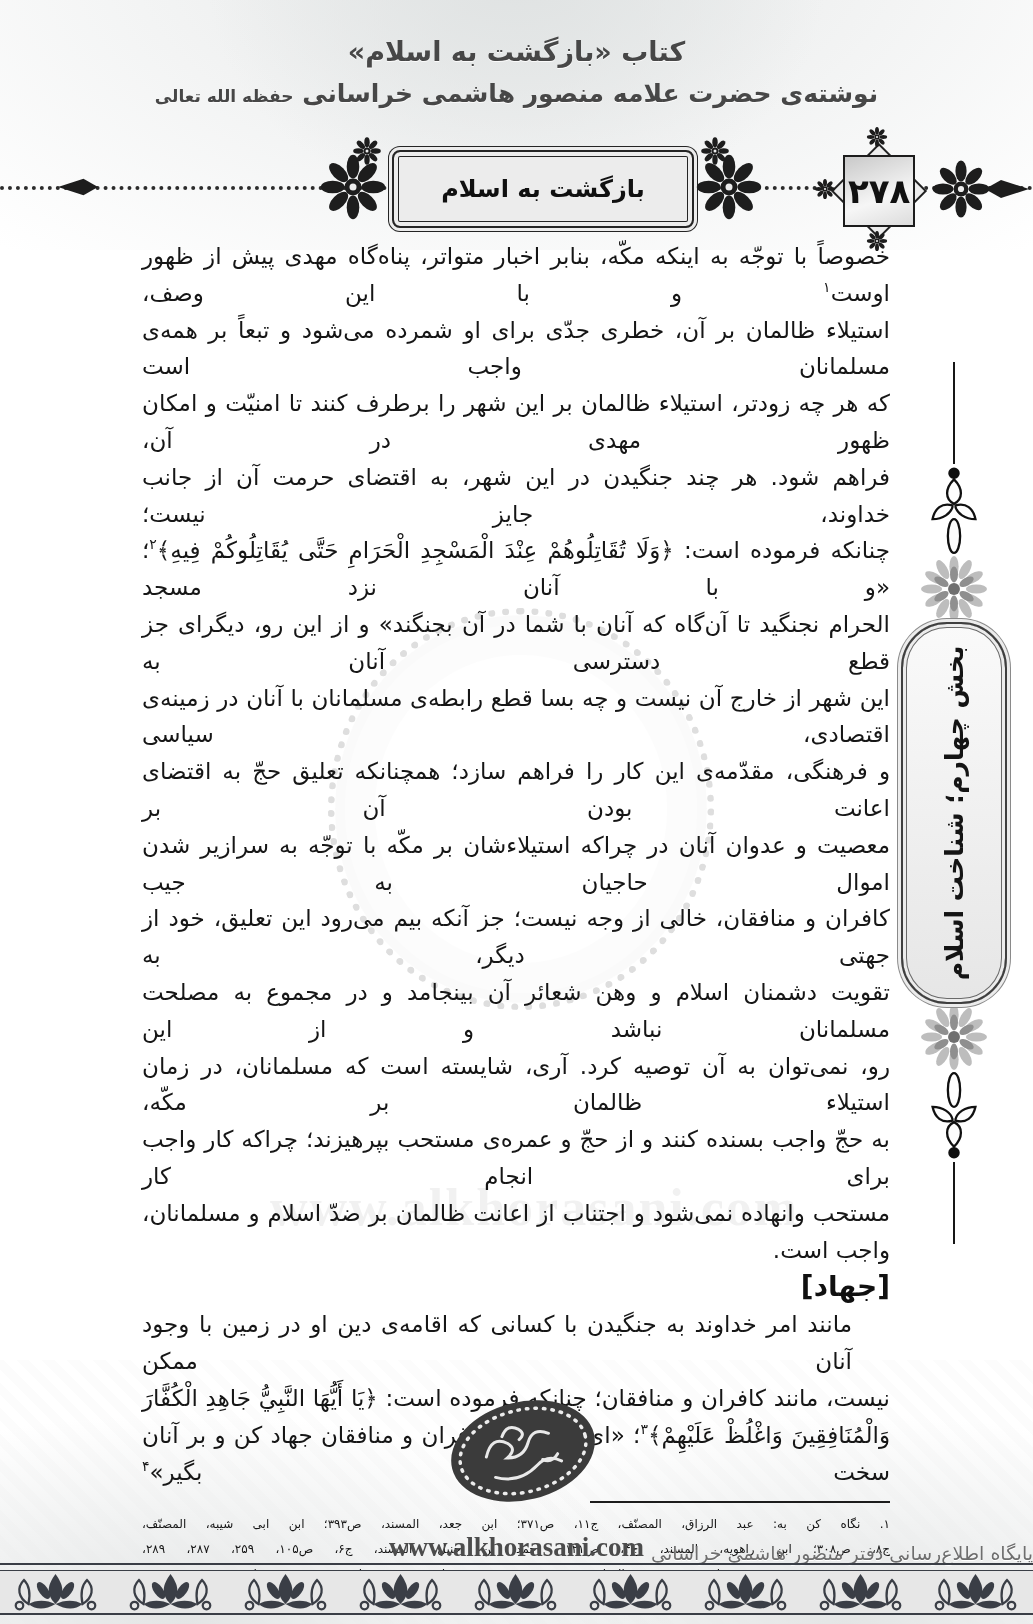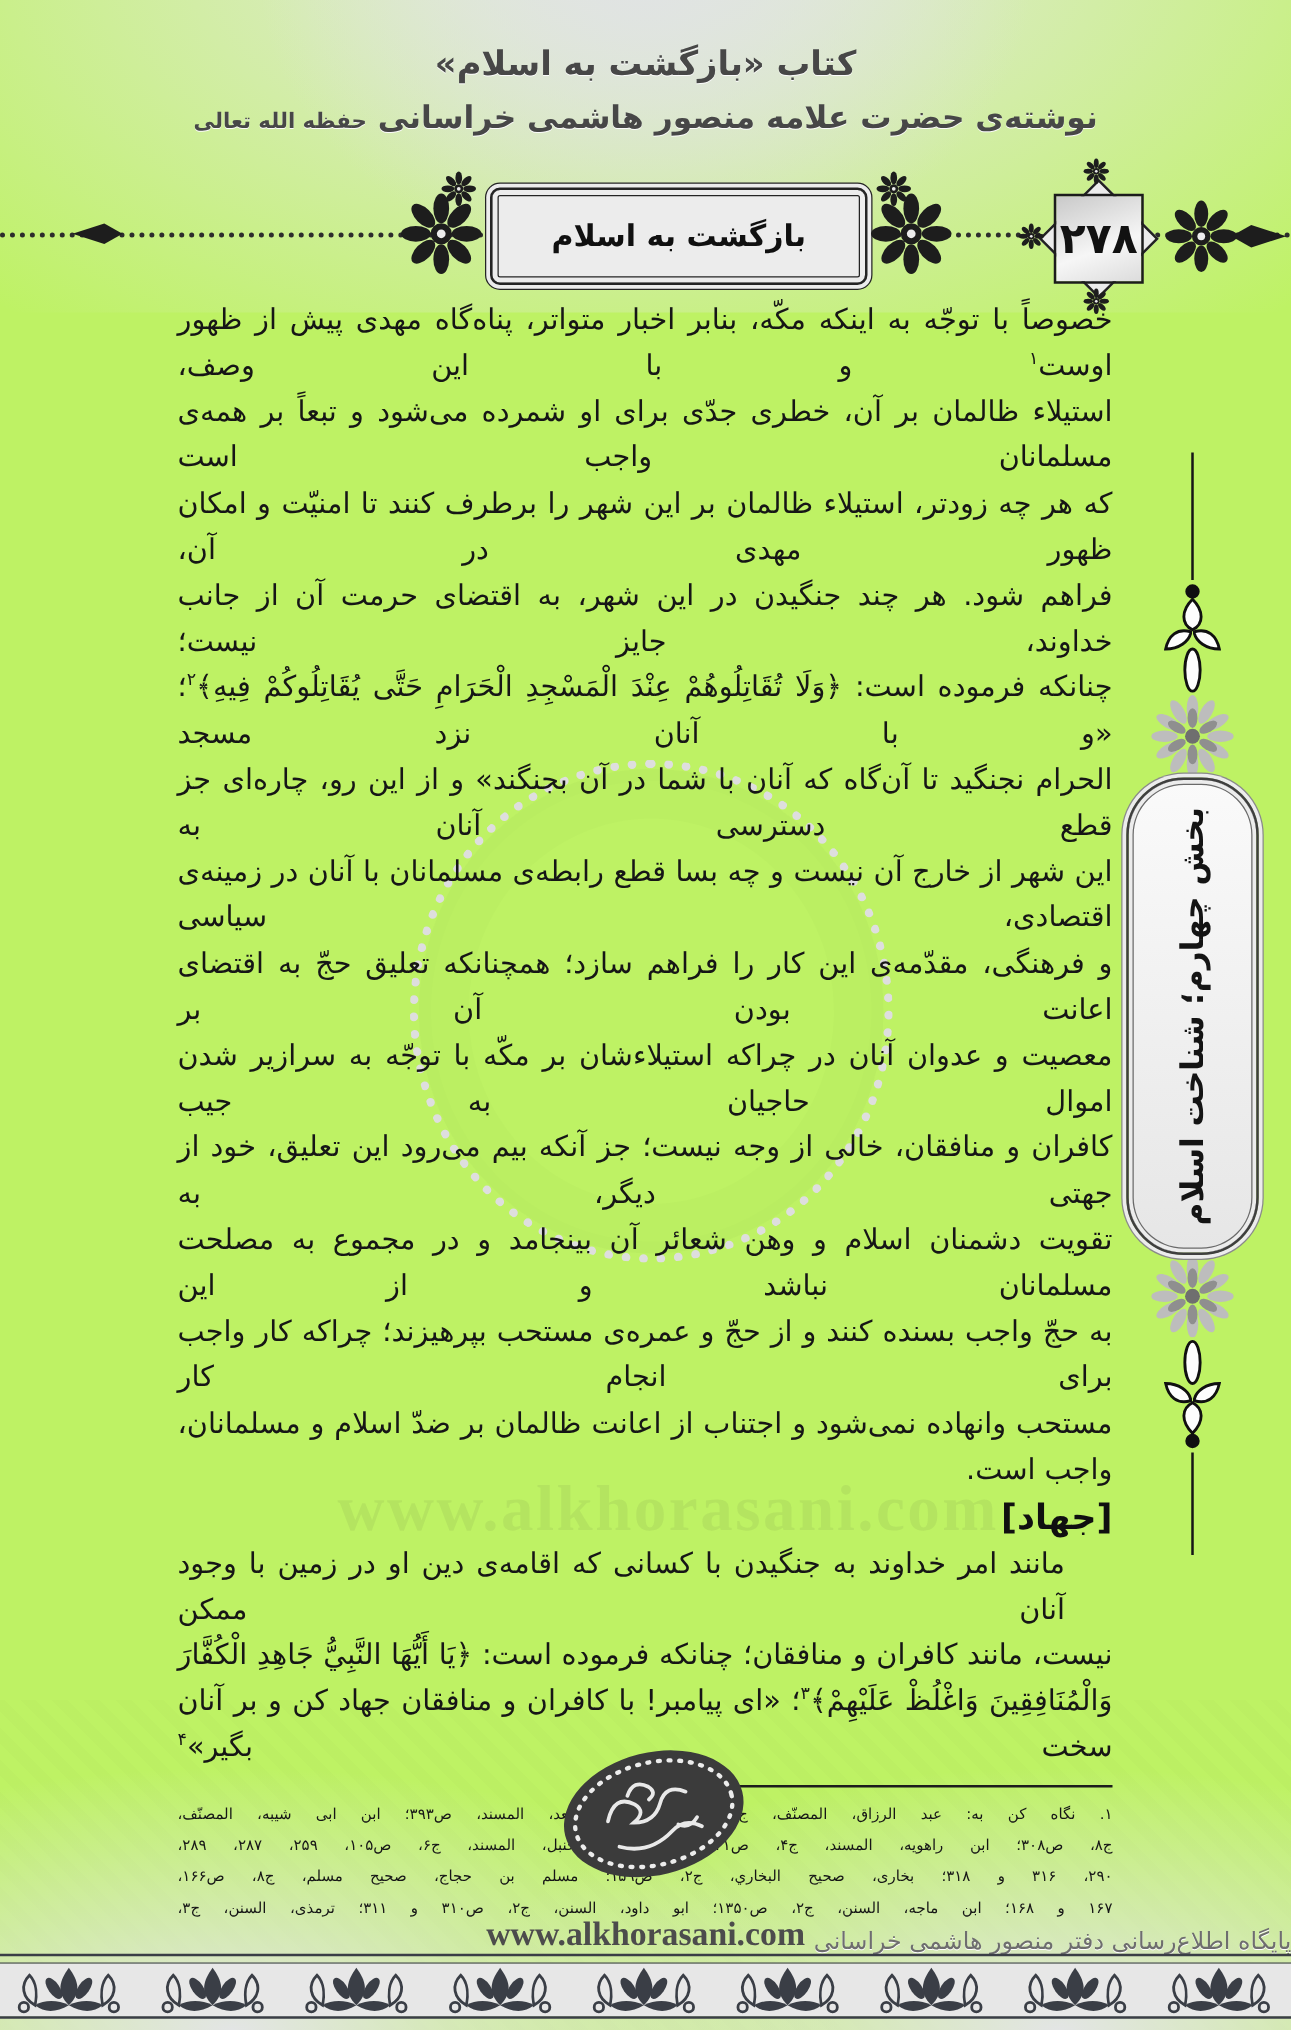--- a/index.html
+++ b/index.html
@@ -1,16 +1,16 @@
 <!DOCTYPE html>
 <html lang="fa" dir="rtl"><head>
 <meta charset="utf-8">
 <style>
   html,body{margin:0;padding:0;background:#d8d8d8;}
-  .page{position:relative;width:1033px;height:1624px;margin:0 auto;background:#bef264;overflow:hidden;
+  .page{position:relative;width:1033px;height:1624px;margin:0 auto;background:#ffffff;overflow:hidden;
         font-family:"DejaVu Sans",sans-serif;color:#161616;direction:rtl;}
   
   .bg-top{position:absolute;top:0;left:0;right:0;height:250px;z-index:0;
     background:
       radial-gradient(ellipse 430px 330px at 50% -8%, #e0e3e3 0%, rgba(224,227,227,0) 72%),
       radial-gradient(ellipse 950px 520px at 50% -18%, #e6e8e8 0%, rgba(230,232,232,0) 78%);}
   .bg-bottom{position:absolute;left:0;right:0;top:1360px;height:264px;z-index:0;
     background:
       radial-gradient(ellipse 700px 300px at 18% 100%, #e3e5e5 0%, rgba(227,229,229,0) 70%),
       radial-gradient(ellipse 700px 300px at 82% 100%, #e3e5e5 0%, rgba(227,229,229,0) 70%),
@@ -218,26 +218,27 @@
   <div class="wm-seal"></div>
   <div class="wm-url">www.alkhorasani.com</div>
 
   <div class="content">
     <div class="para p1">
         <div class="line">خصوصاً با توجّه به اینکه مکّه، بنابر اخبار متواتر، پناه‌گاه مهدی پیش از ظهور اوست<sup>۱</sup> و با این وصف،</div>
         <div class="line">استیلاء ظالمان بر آن، خطری جدّی برای او شمرده می‌شود و تبعاً بر همه‌ی مسلمانان واجب است</div>
         <div class="line">که هر چه زودتر، استیلاء ظالمان بر این شهر را برطرف کنند تا امنیّت و امکان ظهور مهدی در آن،</div>
         <div class="line">فراهم شود. هر چند جنگیدن در این شهر، به اقتضای حرمت آن از جانب خداوند، جایز نیست؛</div>
         <div class="line">چنانکه فرموده است: ﴿وَلَا تُقَاتِلُوهُمْ عِنْدَ الْمَسْجِدِ الْحَرَامِ حَتَّى يُقَاتِلُوكُمْ فِيهِ﴾<sup>۲</sup>؛ «و با آنان نزد مسجد</div>
-        <div class="line">الحرام نجنگید تا آن‌گاه که آنان با شما در آن بجنگند» و از این رو، چاره‌ای جز قطع دسترسی آنان به</div>
+        <div class="line">الحرام نجنگید تا آن‌گاه که آنان با شما در آن بجنگند» و از این رو، دیگر‌ای جز قطع دسترسی آنان به</div>
         <div class="line">این شهر از خارج آن نیست و چه بسا قطع رابطه‌ی مسلمانان با آنان در زمینه‌ی اقتصادی، سیاسی</div>
         <div class="line">و فرهنگی، مقدّمه‌ی این کار را فراهم سازد؛ همچنانکه تعلیق حجّ به اقتضای اعانت بودن آن بر</div>
         <div class="line">معصیت و عدوان آنان در چراکه استیلاءشان بر مکّه با توجّه به سرازیر شدن اموال حاجیان به جیب</div>
         <div class="line">کافران و منافقان، خالی از وجه نیست؛ جز آنکه بیم می‌رود این تعلیق، خود از جهتی دیگر، به</div>
         <div class="line">تقویت دشمنان اسلام و وهن شعائر آن بینجامد و در مجموع به مصلحت مسلمانان نباشد و از این</div>
+        <div class="line">رو، نمی‌توان به آن توصیه کرد. آری، شایسته است که مسلمانان، در زمان استیلاء ظالمان بر مکّه،</div>
         <div class="line">به حجّ واجب بسنده کنند و از حجّ و عمره‌ی مستحب بپرهیزند؛ چراکه کار واجب برای انجام کار</div>
         <div class="line end">مستحب وانهاده نمی‌شود و اجتناب از اعانت ظالمان بر ضدّ اسلام و مسلمانان، واجب است.</div>
       </div>
     <div class="jihad-heading">[جهاد]</div>
     <div class="para p2">
         <div class="line">مانند امر خداوند به جنگیدن با کسانی که اقامه‌ی دین او در زمین با وجود آنان ممکن</div>
         <div class="line">نیست، مانند کافران و منافقان؛ چنانکه فرموده است: ﴿يَا أَيُّهَا النَّبِيُّ جَاهِدِ الْكُفَّارَ</div>
         <div class="line">وَالْمُنَافِقِينَ وَاغْلُظْ عَلَيْهِمْ﴾<sup>۳</sup>؛ «ای پیامبر! با کافران و منافقان جهاد کن و بر آنان سخت بگیر»<sup>۴</sup></div>
       </div>
     <div class="fnsep"></div>

